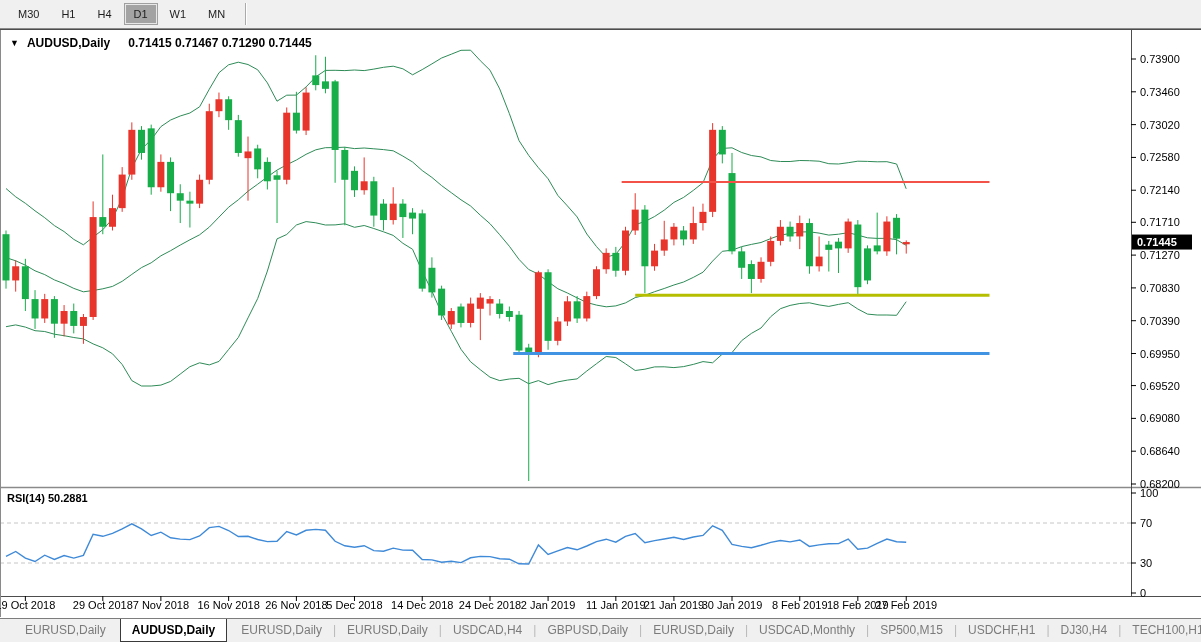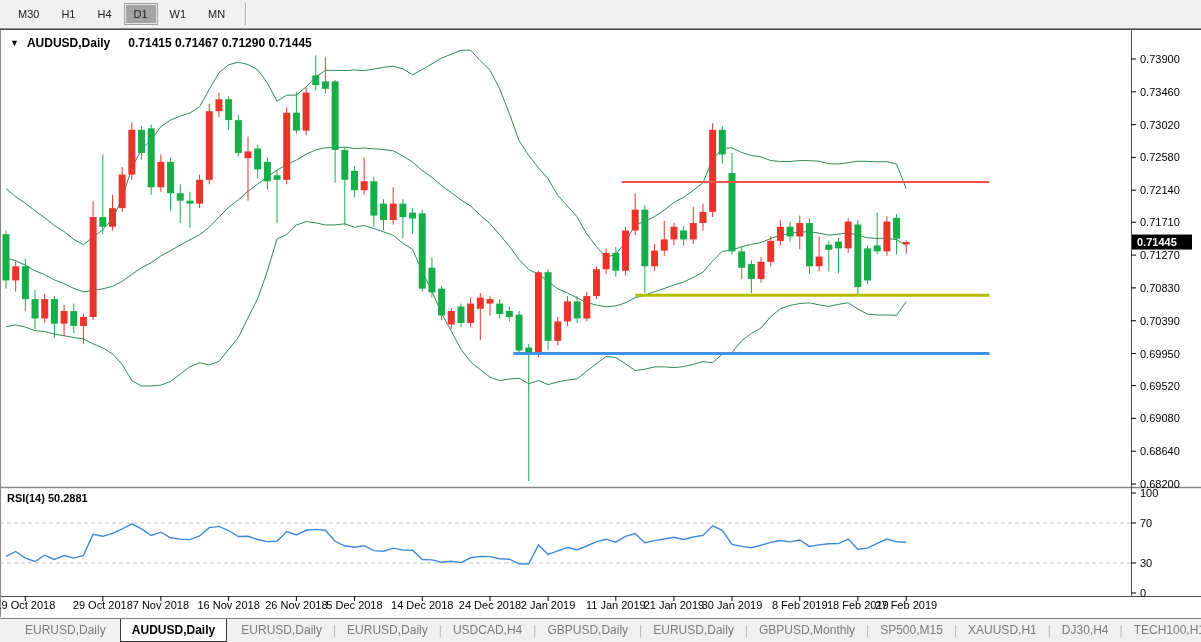--- a/index.html
+++ b/index.html
@@ -547,25 +547,25 @@
         <div class="tab">EURUSD,Daily</div>
         <span class="tab-sep">|</span>
         <div class="tab">EURUSD,Daily</div>
         <span class="tab-sep">|</span>
         <div class="tab">USDCAD,H4</div>
         <span class="tab-sep">|</span>
         <div class="tab">GBPUSD,Daily</div>
         <span class="tab-sep">|</span>
         <div class="tab">EURUSD,Daily</div>
         <span class="tab-sep">|</span>
-        <div class="tab">GBPUSD,Monthly</div>
+        <div class="tab">USDCAD,Monthly</div>
         <span class="tab-sep">|</span>
         <div class="tab">SP500,M15</div>
         <span class="tab-sep">|</span>
-        <div class="tab">XAUUSD,H1</div>
+        <div class="tab">USDCHF,H1</div>
         <span class="tab-sep">|</span>
         <div class="tab">DJ30,H4</div>
         <span class="tab-sep">|</span>
         <div class="tab">TECH100,H1</div>
       </div>
 
   </div>
 
 </div>
 

